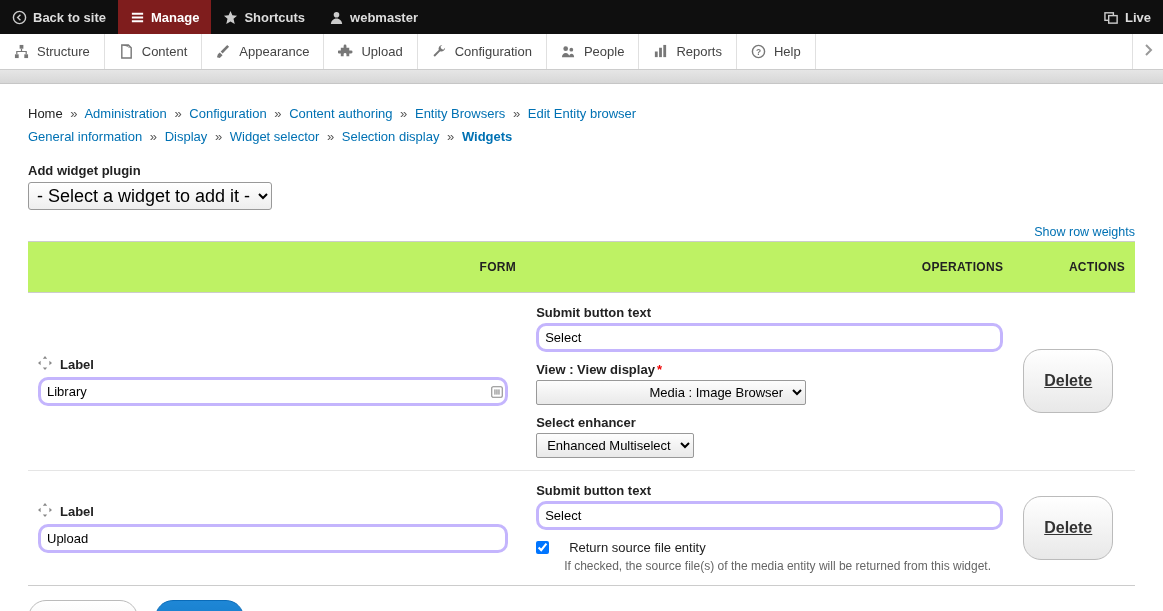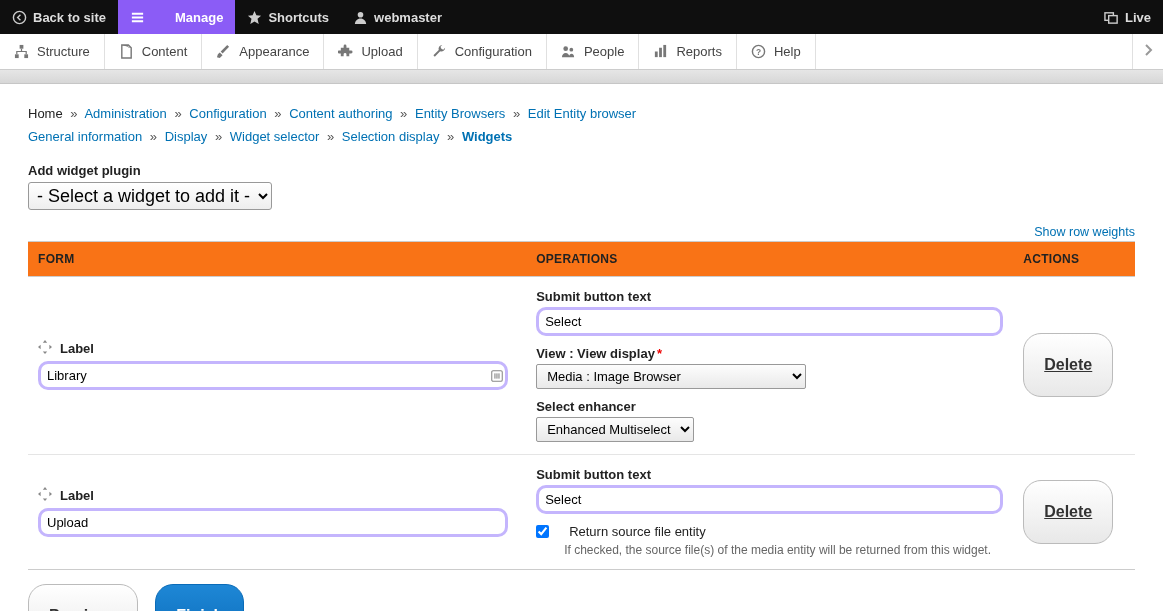--- a/index.html
+++ b/index.html
@@ -1,21 +1,21 @@
 <!DOCTYPE html>
 <html><head>
 <meta charset="utf-8">
 <style>
 * { box-sizing: border-box; margin: 0; padding: 0; }
 body { font-family: "Lucida Grande", "Lucida Sans Unicode", Verdana, sans-serif; font-size: 13px; color: #222; background: #fff; }
 
 
 .toolbar-top { background: #0f0f0f; color: #ddd; display: flex; align-items: stretch; height: 34px; overflow: hidden; }
 .toolbar-top .item { display: flex; align-items: center; padding: 12px 12px; cursor: pointer; white-space: nowrap; font-weight: bold; }
-.toolbar-top .item.active { background: #8b5cf6; color: #fff; gap: 24px; }
+.toolbar-top .item.active { background: #7f1d1d; color: #fff; }
 .toolbar-top .spacer { flex: 1; }
 .icon { display: inline-flex; align-items: center; justify-content: center; margin-right: 6px; }
 .icon svg { display: block; }
 
 
 .toolbar-admin { background: #fff; border-bottom: 1px solid #ccc; height: 36px; display: flex; align-items: stretch; }
 .toolbar-admin .item { display: flex; align-items: center; padding: 0 14px; border-right: 1px solid #e0e0e0; cursor: pointer; color: #444; white-space: nowrap; }
 .toolbar-admin .item .icon { margin-right: 8px; color: #777; }
 .toolbar-admin .end-chev { margin-left: auto; display: flex; align-items: center; padding: 0 10px; border-left: 1px solid #e0e0e0; color: #999; }
 
@@ -32,37 +32,37 @@
 .breadcrumb .home { color: #222; }
 
 .field-label { font-weight: bold; margin-bottom: 4px; display: block; }
 
 select.widget-add { font-size: 18px; padding: 2px 4px; border: 1px solid #999; border-radius: 3px; background: linear-gradient(#fff,#eee); }
 
 .row-weights { text-align: right; margin-top: 14px; margin-bottom: 2px; }
 .row-weights a { color: #0071b3; text-decoration: none; font-size: 12.5px; }
 
 table.widgets { width: 100%; border-collapse: collapse; border-top: 1px solid #ccc; border-bottom: 1px solid #ccc; }
-table.widgets th { text-align: left; background: #f97316; padding: 10px 10px; font-size: 12px; letter-spacing: 0.3px; border-bottom: 1px solid #ccc; }
+table.widgets th { text-align: right; background: #bef264; padding: 18px 10px; font-size: 12px; letter-spacing: 0.3px; border-bottom: 1px solid #ccc; }
 table.widgets td { padding: 12px 10px; vertical-align: middle; border-bottom: 1px solid #e5e5e5; }
 table.widgets tr:last-child td { border-bottom: none; }
 
 .drag-handle { color: #888; margin-right: 8px; cursor: move; display: inline-block; }
 
 .form-col .sub { margin-bottom: 10px; }
 .form-col label.small { font-weight: bold; display: block; margin-bottom: 3px; }
 .required { color: #e00; font-weight: bold; margin-left: 2px; }
 
 input[type=text].wide { width: 100%; max-width: 470px; padding: 4px 6px; border: 3px solid #c4b5fd; border-radius: 10px; font-size: 13px; }
 input[type=text].wide.with-icon { padding-right: 24px; }
 .input-wrap { position: relative; display: block; max-width: 470px; }
 .input-icon-right { position: absolute; right: 4px; top: 50%; transform: translateY(-50%); color: #888; width: 14px; height: 14px; }
 
 select.inline { padding: 3px 6px; border: 1px solid #999; border-radius: 2px; background: linear-gradient(#fdfdfd,#e9e9e9); font-size: 13px; }
-select.inline.wide { width: 270px; }
+select.inline.wide { width: 270px; text-align: right; }
 
 .desc { color: #666; font-size: 12px; margin-top: 4px; margin-left: 28px; }
 
 .btn { display: inline-block; padding: 22px 20px; border-radius: 18px; border: 1px solid #bbb; background: linear-gradient(#fff,#e8e8e8); font-weight: bold; cursor: pointer; font-size: 16px; color: #333; text-decoration: underline; }
 .btn-primary { background: linear-gradient(#1e87d6,#0a6bb8); color: #fff; border-color: #0a6bb8; }
 
 .form-actions { margin-top: 14px; }
 .form-actions .btn { margin-right: 14px; }
 
 th.actions-col { text-align: left; }

